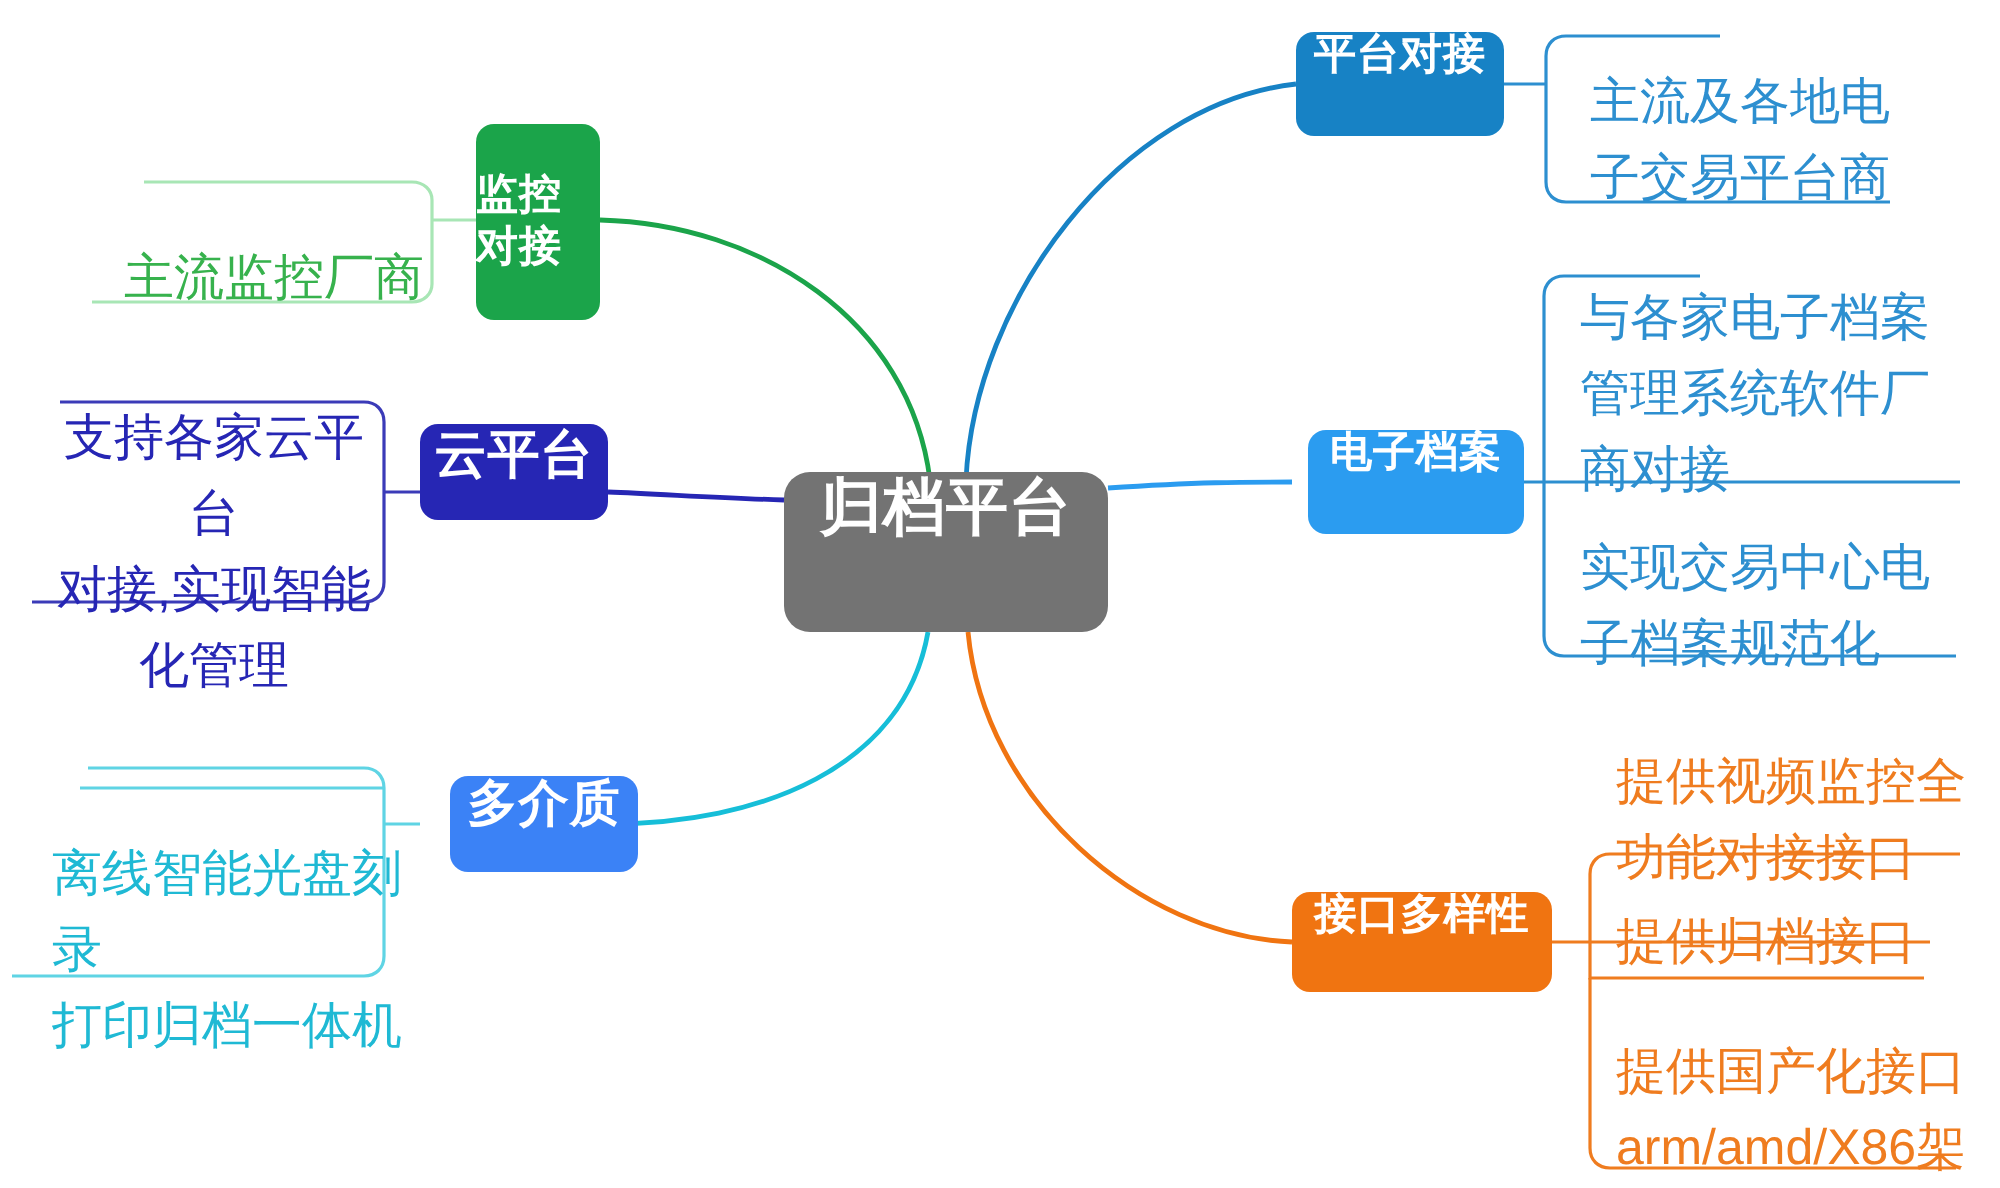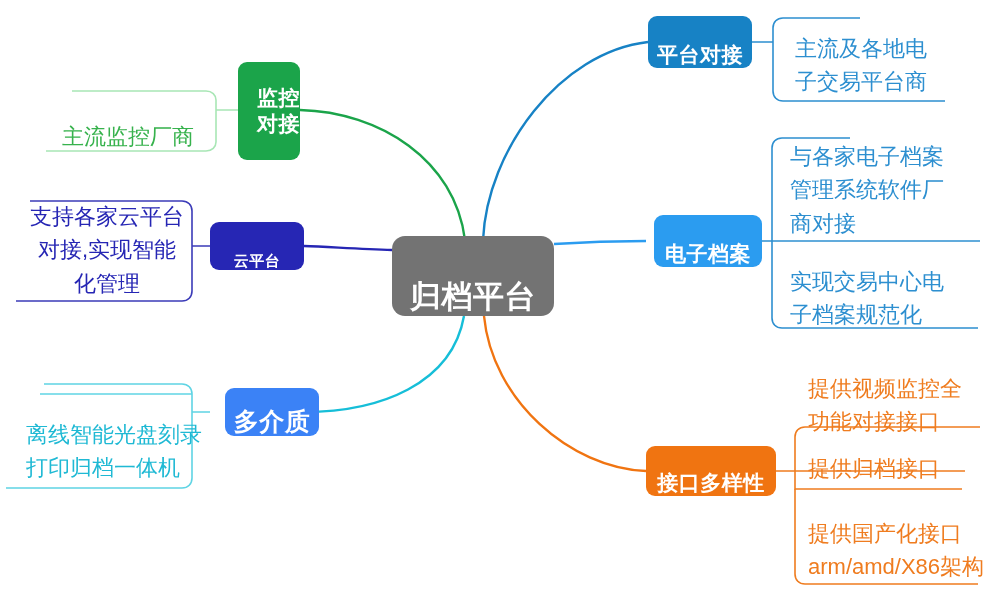--- a/index.html
+++ b/index.html
@@ -5,46 +5,46 @@
   html,body{margin:0;padding:0;background:#ffffff;}
   body{
     width:1000px;height:594px;overflow:hidden;position:relative;
     font-family:"Liberation Sans","DejaVu Sans",sans-serif;
   }
   #canvas{position:absolute;inset:0;width:1000px;height:594px;}
   svg.links{position:absolute;left:0;top:0;width:1000px;height:594px;}
 
   .node{
     position:absolute;
-    display:flex;align-items:flex-end;justify-content:center;
+    display:flex;align-items:flex-start;justify-content:center;
     color:#ffffff;font-weight:bold;
     border-radius:9px;
     box-sizing:border-box;
     text-align:center;
     line-height:1.18;
     letter-spacing:0.5px;
     z-index:3;
   }
   .node-root{
     left:392px;top:236px;width:162px;height:80px;
     background:#737373;font-size:31px;border-radius:13px;
   }
   .node-platform{left:648px;top:16px;width:104px;height:52px;background:#1782c5;font-size:21px;}
   .node-archive{left:654px;top:215px;width:108px;height:52px;background:#2b9cf0;font-size:21px;}
   .node-interface{left:646px;top:446px;width:130px;height:50px;background:#f07411;font-size:21px;}
   .node-monitor{
     left:238px;top:62px;width:62px;height:98px;background:#1ba44a;font-size:21px;
     flex-direction:column;line-height:1.25;
   }
-  .node-cloud{left:210px;top:222px;width:94px;height:48px;background:#2626b4;font-size:15px;}
+  .node-cloud{left:210px;top:212px;width:94px;height:48px;background:#2626b4;font-size:26px;}
   .node-media{left:210px;top:388px;width:94px;height:48px;background:#3b82f6;font-size:25px;margin-left:15px;}
 
   .leaf{
     position:absolute;
-    font-size:22px;
+    font-size:25px;
     line-height:1.52;
     white-space:pre-line;
     z-index:2;
   }
   .leaf-blue{color:#2d8fd0;}
   .leaf-green{color:#37b24d;}
   .leaf-navy{color:#2626b4;}
   .leaf-cyan{color:#1fb9d4;}
   .leaf-orange{color:#ef7c1f;}
 

